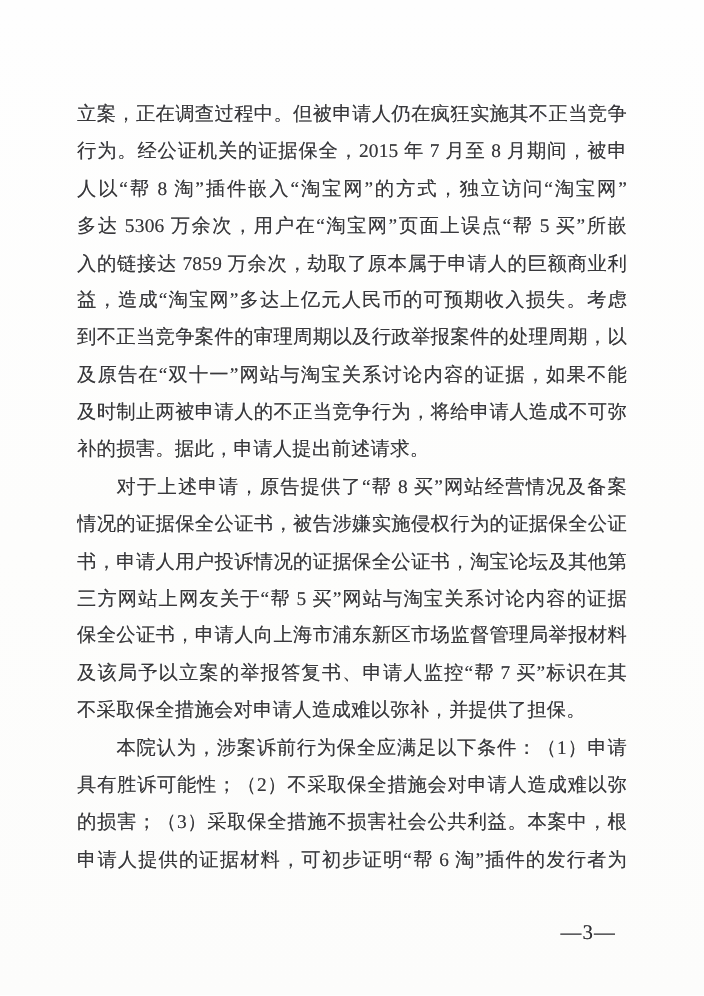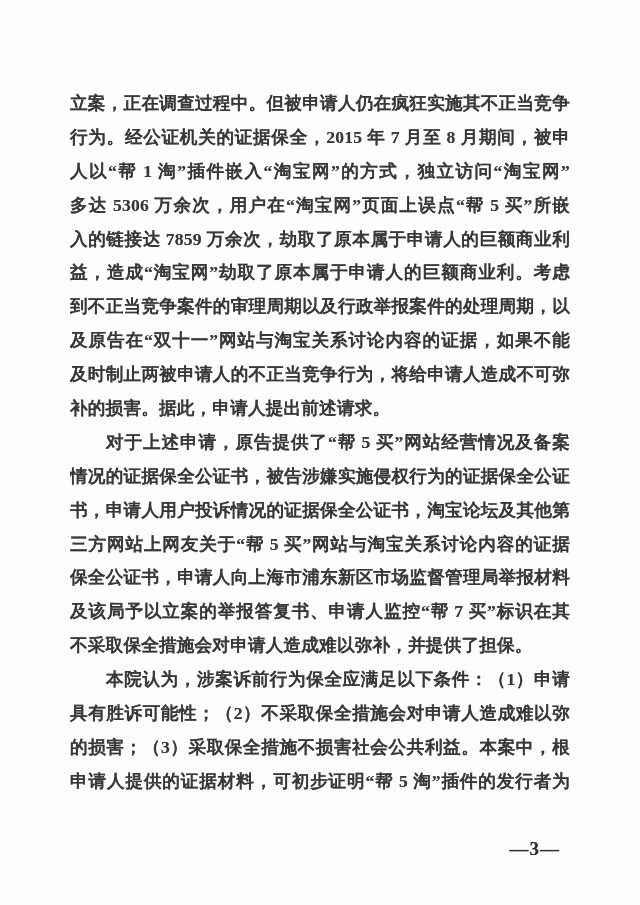--- a/index.html
+++ b/index.html
@@ -8,21 +8,20 @@
     background: #ffffff;
   }
   .page {
     position: relative;
     width: 640px;
     height: 905px;
     background: linear-gradient(180deg, #fefefe 0%, #fdfdfc 55%, #fcfcfb 100%);
     font-family: "Liberation Serif", "DejaVu Serif", serif;
     color: #38383b;
     overflow: hidden;
-    font-weight: bold;
   }
   .textblock {
     position: absolute;
     left: 70px;
     top: 87px;
     width: 500px;
   }
   .para {
     margin: 0;
     padding: 0;
@@ -59,43 +58,43 @@
 </style>
 </head>
 <body>
 
 <div class="page">
   <div class="textblock">
 
     <div class="para">
       <span class="line">立案，正在调查过程中。但被申请人仍在疯狂实施其不正当竞争</span>
       <span class="line">行为。经公证机关的证据保全，2015 年 7 月至 8 月期间，被申请</span>
-      <span class="line">人以“帮 1 淘”插件嵌入“淘宝网”的方式，独立访问“淘宝网”</span>
+      <span class="line">人以“帮 8 淘”插件嵌入“淘宝网”的方式，独立访问“淘宝网”</span>
       <span class="line">多达 5306 万余次，用户在“淘宝网”页面上误点“帮 5 买”所嵌</span>
       <span class="line">入的链接达 7859 万余次，劫取了原本属于申请人的巨额商业利</span>
-      <span class="line">益，造成“淘宝网”劫取了原本属于申请人的巨额商业利。考虑</span>
+      <span class="line">益，造成“淘宝网”多达上亿元人民币的可预期收入损失。考虑</span>
       <span class="line">到不正当竞争案件的审理周期以及行政举报案件的处理周期，以</span>
       <span class="line">及原告在“双十一”网站与淘宝关系讨论内容的证据，如果不能</span>
       <span class="line">及时制止两被申请人的不正当竞争行为，将给申请人造成不可弥</span>
       <span class="line short">补的损害。据此，申请人提出前述请求。</span>
     </div>
 
     <div class="para">
-      <span class="line indent">对于上述申请，原告提供了“帮 5 买”网站经营情况及备案</span>
+      <span class="line indent">对于上述申请，原告提供了“帮 8 买”网站经营情况及备案</span>
       <span class="line">情况的证据保全公证书，被告涉嫌实施侵权行为的证据保全公证</span>
       <span class="line">书，申请人用户投诉情况的证据保全公证书，淘宝论坛及其他第</span>
       <span class="line">三方网站上网友关于“帮 5 买”网站与淘宝关系讨论内容的证据</span>
       <span class="line">保全公证书，申请人向上海市浦东新区市场监督管理局举报材料</span>
       <span class="line">及该局予以立案的举报答复书、申请人监控“帮 7 买”标识在其</span>
       <span class="line short">不采取保全措施会对申请人造成难以弥补，并提供了担保。</span>
     </div>
 
     <div class="para">
       <span class="line indent">本院认为，涉案诉前行为保全应满足以下条件：（1）申请人</span>
       <span class="line">具有胜诉可能性；（2）不采取保全措施会对申请人造成难以弥补</span>
       <span class="line">的损害；（3）采取保全措施不损害社会公共利益。本案中，根据</span>
-      <span class="line">申请人提供的证据材料，可初步证明“帮 5 淘”插件的发行者为</span>
+      <span class="line">申请人提供的证据材料，可初步证明“帮 6 淘”插件的发行者为</span>
     </div>
 
   </div>
 
   <div class="pagenum">—3—</div>
 </div>
 
 </body></html>

